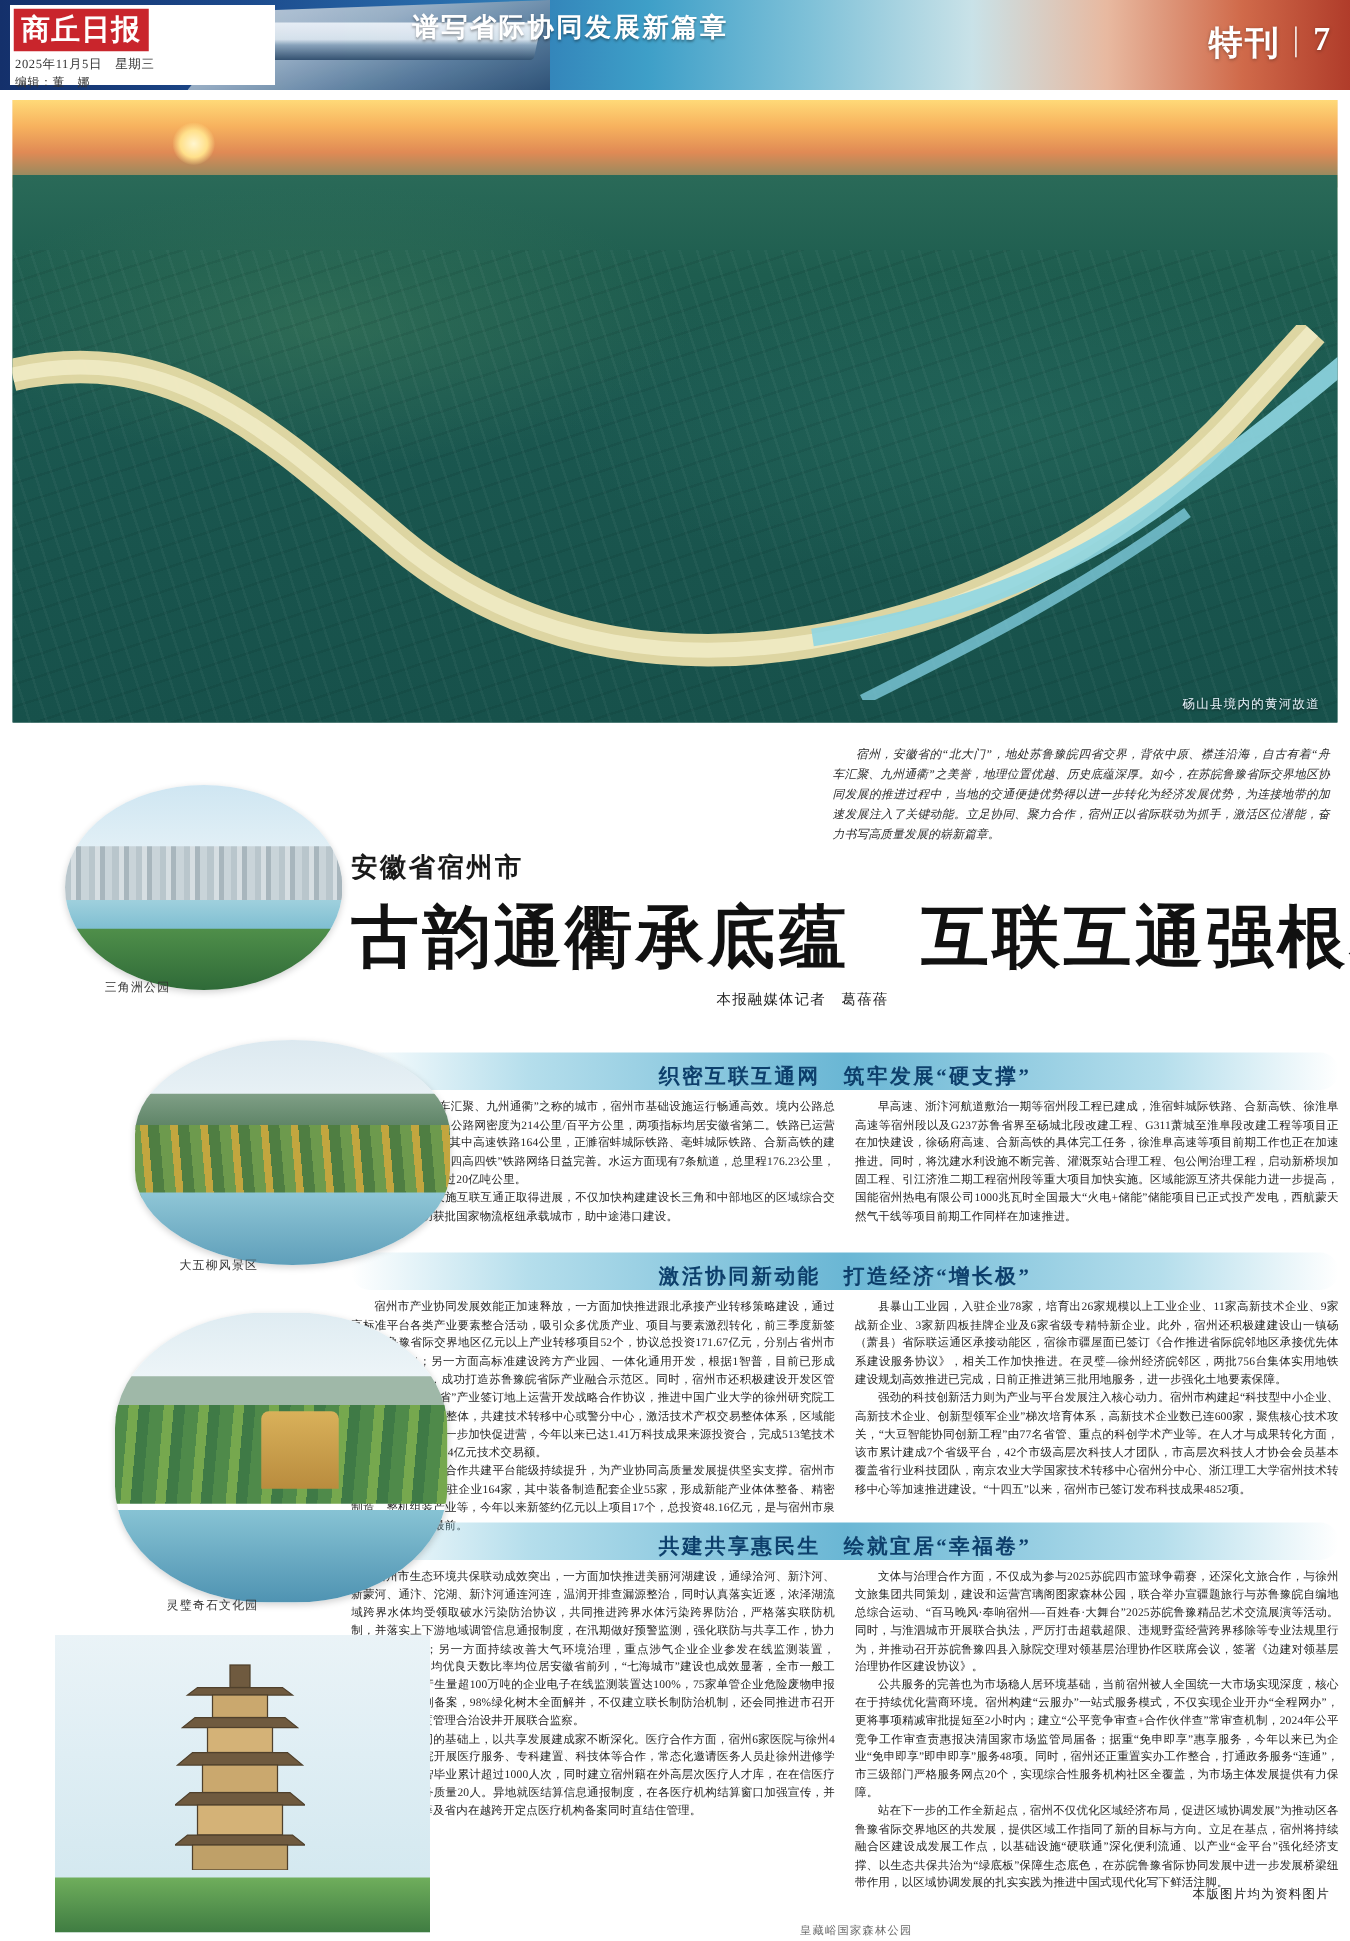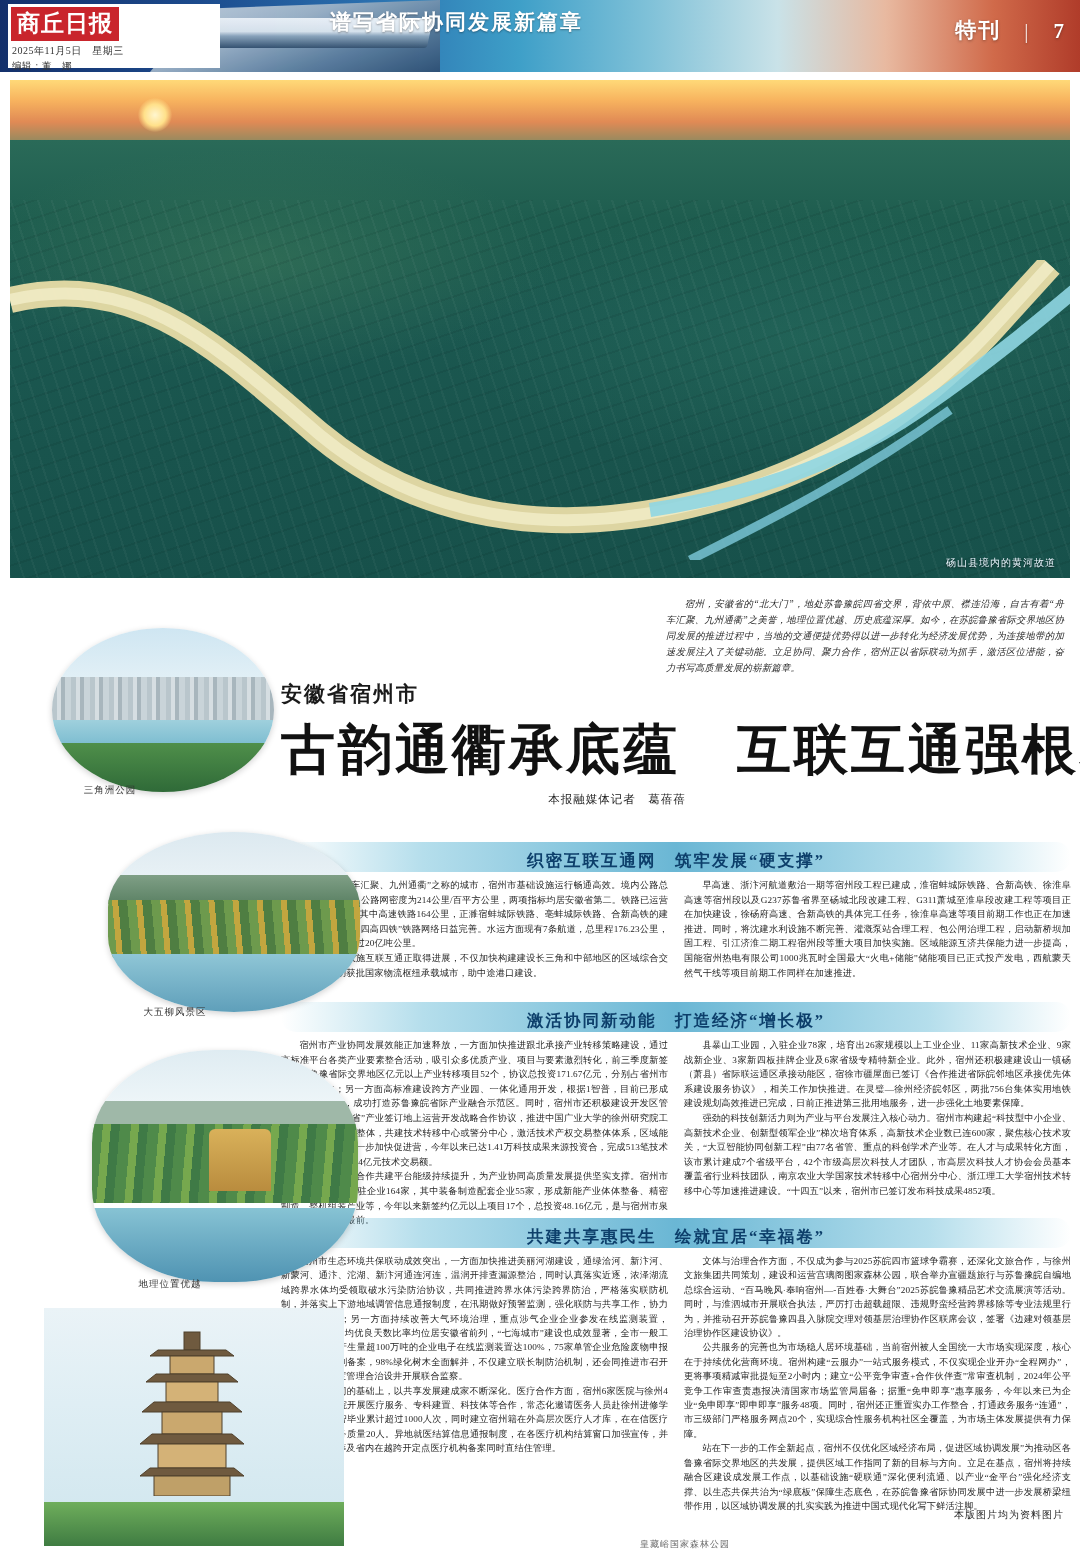--- a/index.html
+++ b/index.html
@@ -57,22 +57,22 @@
     letter-spacing:2px; text-shadow:0 1px 2px rgba(0,0,0,.35);
     font-family:"Liberation Serif", serif;
   }
   .mh-title2 {
     font-size:13.5px; font-weight:bold; color:#ffffff;
     letter-spacing:0.5px; margin-top:7px;
     text-shadow:0 1px 2px rgba(0,0,0,.3);
   }
   .mh-right {
     position:absolute; right:14px; top:16px; color:#ffffff;
-    font-size:21px; font-weight:bold; letter-spacing:2px;
-    display:flex; align-items:flex-end; gap:23px;
+    font-size:27px; font-weight:bold; letter-spacing:2px;
+    display:flex; align-items:flex-start; gap:9px;
     text-shadow:0 1px 3px rgba(0,0,0,.35);
   }
   .mh-sep { font-weight:normal; opacity:.85; }
 
   
   .page {
     position:relative;
     width:1080px; height:1481px;
     background:#ffffff;
     overflow:hidden;
@@ -131,21 +131,21 @@
     position:absolute; left:281px; top:608px;
     font-size:21px; font-weight:bold; color:#1a1a1a; letter-spacing:2px;
   }
   .headline {
     position:absolute; left:281px; top:642px; width:790px;
     font-size:54px; font-weight:bold; color:#111;
     letter-spacing:3px; white-space:nowrap;
     font-family:"Liberation Serif", serif;
   }
   .byline {
-    position:absolute; left:267px; top:720px; width:700px;
+    position:absolute; left:292px; top:720px; width:700px;
     text-align:center; font-size:11.5px; color:#222; letter-spacing:1px;
   }
 
   
   .sec {
     position:absolute; left:281px; width:790px; height:30px;
     display:flex; align-items:flex-end; justify-content:center;
   }
   .sec-bar {
     position:absolute; left:0; top:0; width:100%; height:30px;
@@ -347,21 +347,21 @@
   </div>
   <div class="pcap" id="cap2">大五柳风景区</div>
 
   <div class="photo" id="ph3">
     <div class="sky"></div>
     <div class="far"></div>
     <div class="park"></div>
     <div class="bldg"></div>
     <div class="water"></div>
   </div>
-  <div class="pcap" id="cap3">地理位置优越</div>
+  <div class="pcap" id="cap3">灵璧奇石文化园</div>
 
   <div class="photo" id="ph4">
     <div class="sky"></div>
     <svg class="pag" viewBox="0 0 104 170">
       <g fill="#6f5a3f" stroke="#4f402c" stroke-width="1">
         <rect x="44" y="6" width="16" height="18"></rect>
         <polygon points="10,30 94,30 86,24 18,24"></polygon>
         <rect x="30" y="30" width="44" height="18" fill="#caa86e"></rect>
         <polygon points="6,56 98,56 88,48 16,48"></polygon>
         <rect x="26" y="56" width="52" height="20" fill="#d4b277"></rect>

